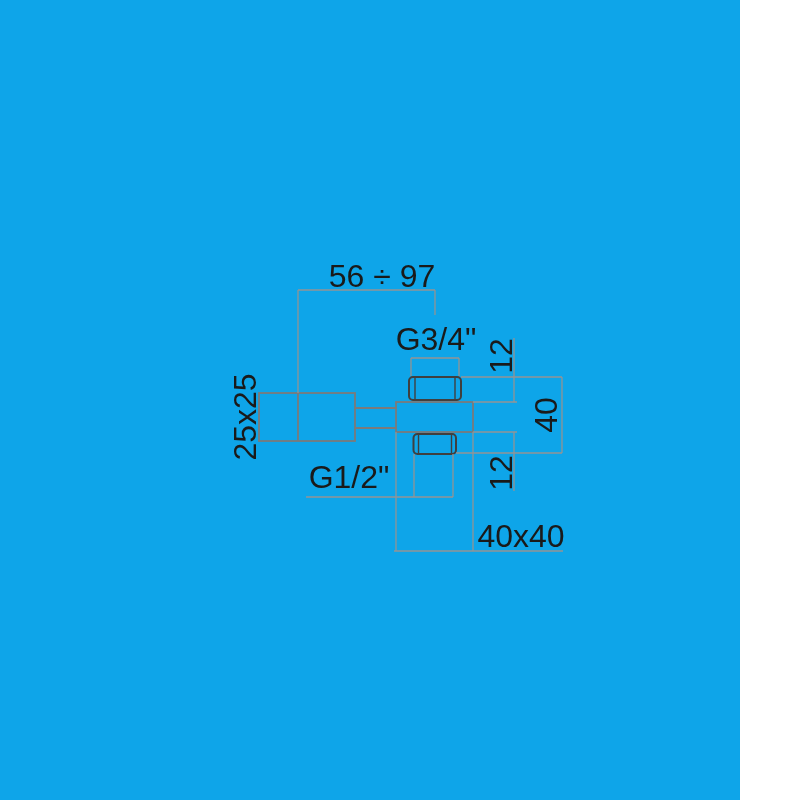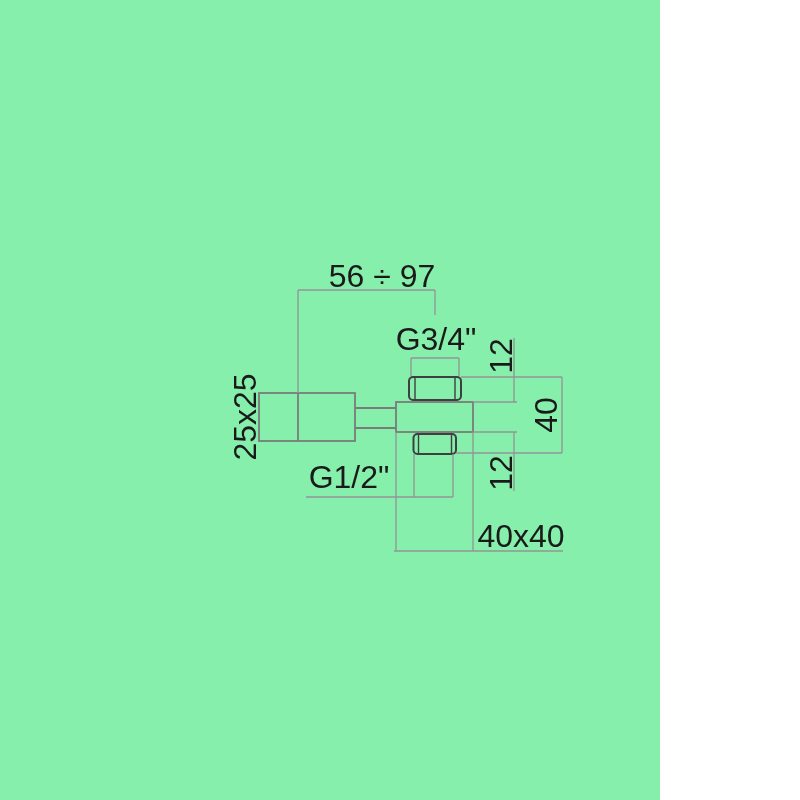--- a/index.html
+++ b/index.html
@@ -2,23 +2,23 @@
 <html><head>
 <meta charset="utf-8">
 <style>
   html, body {
     margin: 0;
     padding: 0;
     background: #ffffff;
   }
   .canvas {
     position: relative;
-    width: 660px;
+    width: 740px;
     height: 800px;
-    background: #86efac;
+    background: #0ea5e9;
     overflow: hidden;
   }
   svg text {
     font-family: "Liberation Sans", "DejaVu Sans", sans-serif;
     font-size: 32px;
     fill: #1a1a1a;
   }
   .obj {
     stroke: #7b7b7b;
     stroke-width: 1.8;

